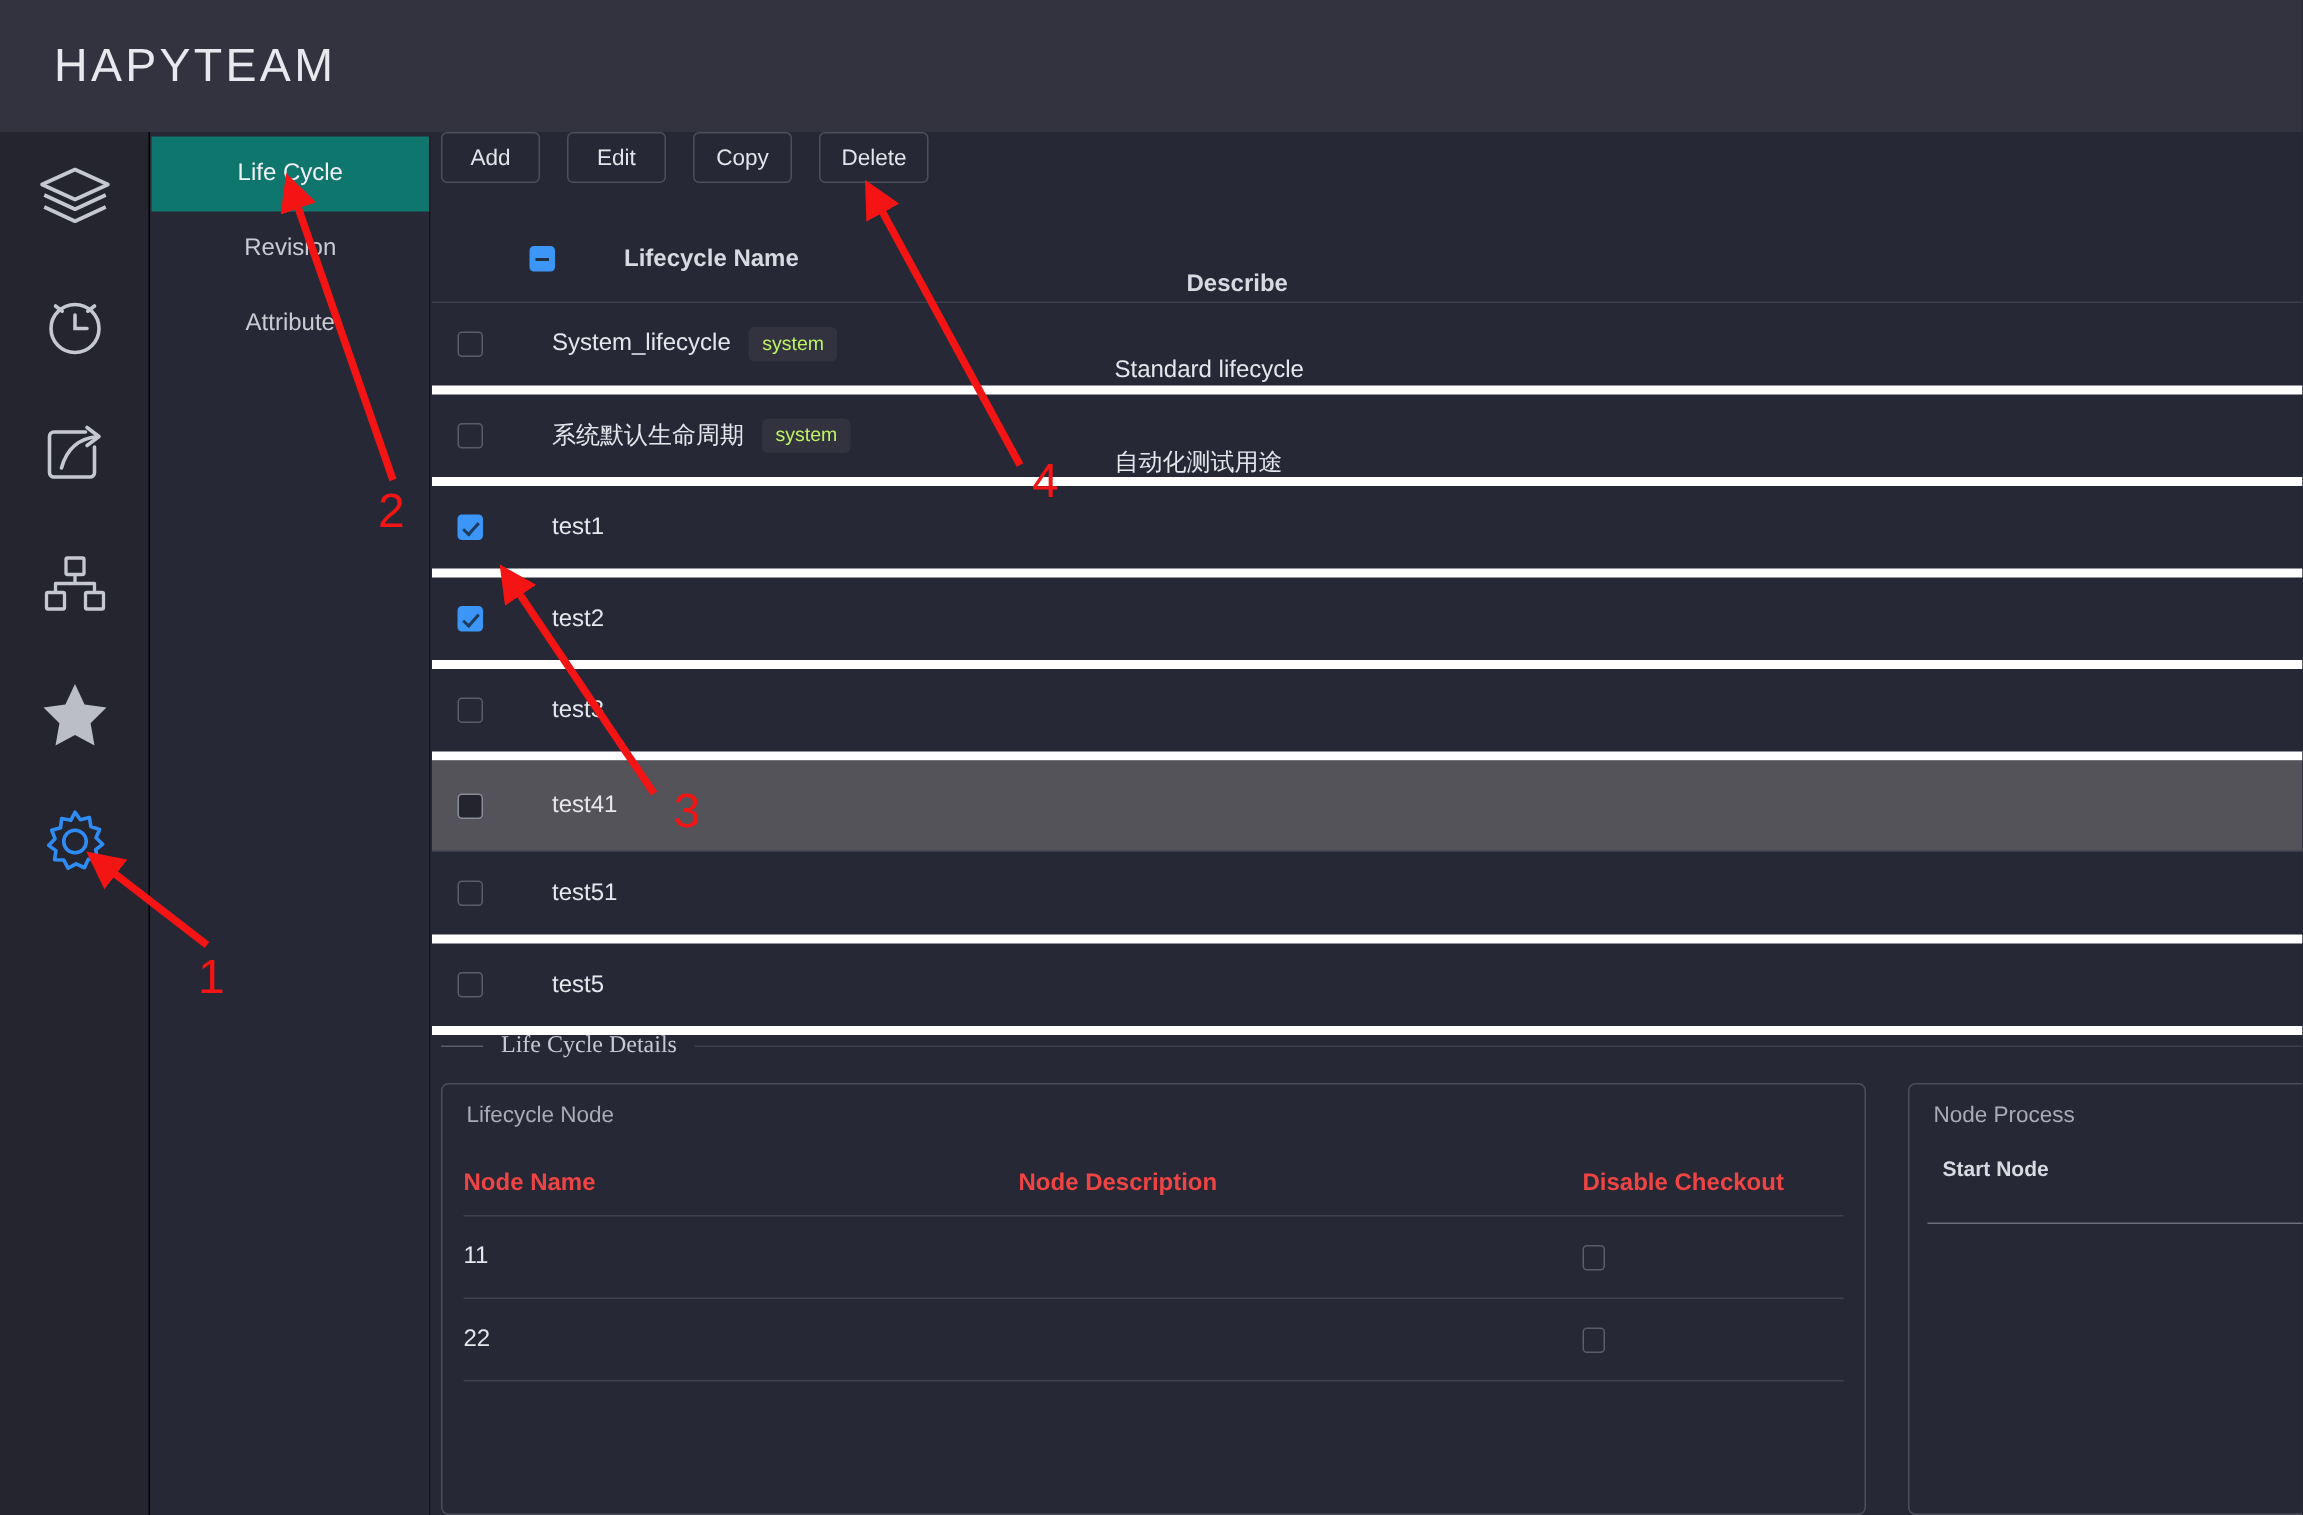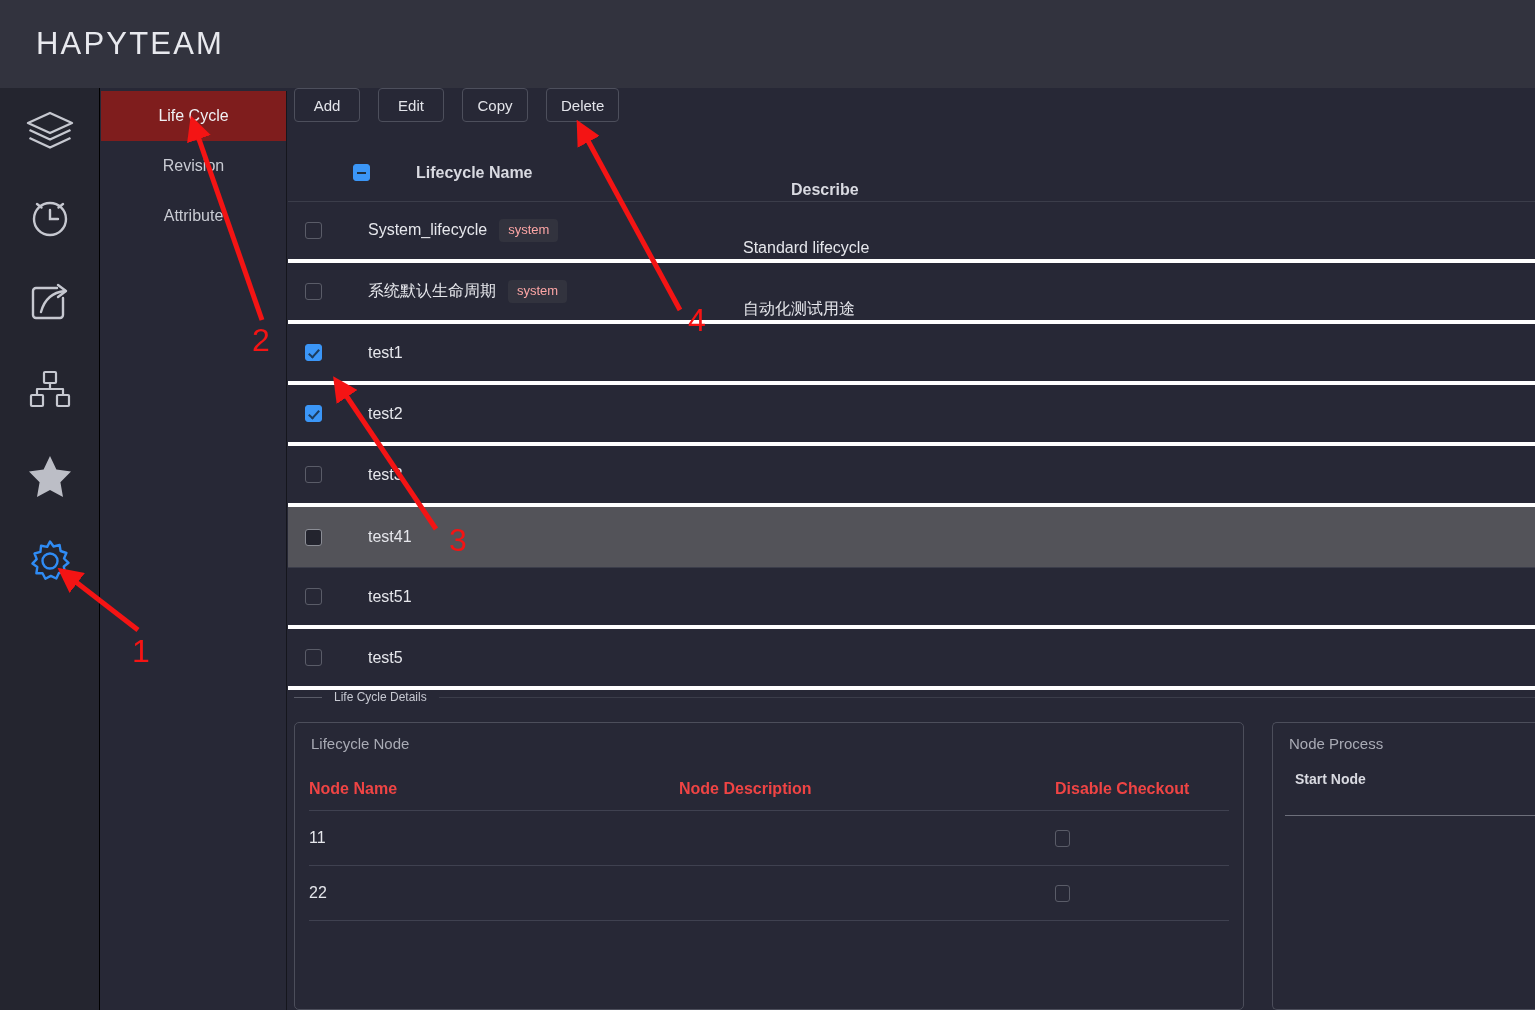--- a/index.html
+++ b/index.html
@@ -37,41 +37,41 @@
 
   
   .subnav {
     position: absolute; left: 101px; top: 91px; width: 186px; height: 919px;
     background: #272836; border-right: 1px solid #15161d;
   }
   .subnav-item {
     height: 50px; display: flex; align-items: center; justify-content: center;
     font-size: 16px; color: #c9cbd3; cursor: pointer;
   }
-  .subnav-item.active { background: #7f1d1d; color: #f0f1f4; }
+  .subnav-item.active { background: #0f766e; color: #f0f1f4; }
 
   
   .main {
     position: absolute; left: 288px; top: 88px; width: 1247px; height: 922px;
     background: #272836;
   }
 
   
   .toolbar { position: absolute; left: 6px; top: 0; display: flex; gap: 18px; align-items: flex-end; }
   .tbtn {
     border: 1px solid #4d4f5c; background: transparent; color: #e3e4ea;
     border-radius: 4px; font-size: 15px; font-family: "Liberation Sans", sans-serif;
     height: 34px; min-width: 66px; padding: 0 14px; cursor: pointer;
   }
 
   
   .tbl { position: absolute; left: 0; top: 56px; width: 1247px; }
   .trow {
     display: flex; align-items: center; height: 61px;
-    border-bottom: 4px solid #ffffff;
+    border-bottom: 6px solid #ffffff;
   }
   .trow.head { height: 58px; border-bottom: 1px solid #3b3d4a; padding-left: 48px; }
   .trow.selectedrow { background: #535359; border-bottom: 1px solid #3b3d4a; }
   .c-check { width: 80px; display: flex; align-items: center; padding-left: 17px; }
   .c-name  { width: 375px; display: flex; align-items: center; gap: 12px; }
   .c-desc  { flex: 1; margin-top: 35px; }
 
   .th { font-size: 16px; font-weight: bold; color: #d9dae1; }
   .td { font-size: 16px; color: #e6e7ec; }
 
@@ -88,31 +88,31 @@
     border-width: 0 2px 2px 0; transform: rotate(42deg);
   }
   .cb.indet { background: #3b96f7; border-color: #3b96f7; }
   .cb.indet::after {
     content: ""; position: absolute; left: 3px; top: 7px;
     width: 9px; height: 2px; background: #20303f;
   }
   .cb.filled { background: #23242e; border-color: #8b8d95; }
 
   .tag {
-    font-size: 13px; color: #fca5a5; background: #32333e;
+    font-size: 13px; color: #bef264; background: #32333e;
     border-radius: 4px; padding: 3px 9px; line-height: 1.3;
   }
 
   
   .details { position: absolute; left: 0; top: 592px; width: 1247px; height: 330px; }
   .legendrow {
     display: flex; align-items: center; gap: 12px; padding-left: 6px; height: 34px;
   }
   .leg-dash { width: 28px; height: 1px; background: #5a5c68; }
-  .leg-text { font-size: 12px; color: #c7c9d2; white-space: nowrap; }
+  .leg-text { font-size: 16px; color: #c7c9d2; white-space: nowrap; font-family: Liberation Serif, serif; }
   .leg-line { flex: 1; height: 1px; background: #3b3d4a; margin-right: 0px; }
 
   .panels { position: absolute; left: 0; top: 42px; width: 1247px; height: 288px; }
   .panel {
     position: absolute; top: 0; border: 1px solid #4c4e5b; border-radius: 5px;
     height: 288px; background: #272836;
   }
   .panel-left { left: 6px; width: 950px; }
   .panel-right { left: 984px; width: 263px; border-right: none;
                  border-top-right-radius: 0; border-bottom-right-radius: 0; }

